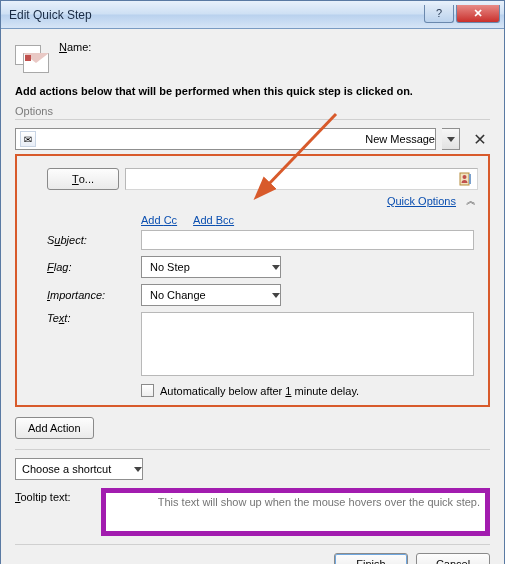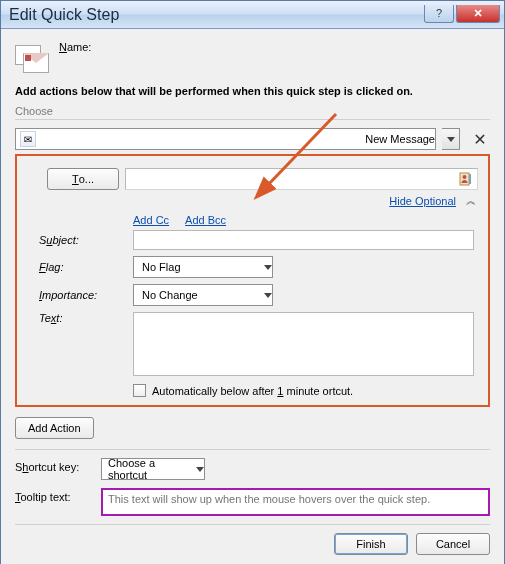--- a/index.html
+++ b/index.html
@@ -13,21 +13,21 @@
     position: relative;
   }
   .window { width: 505px; height: 564px; border: 1px solid #5a7aa3; background: #f0f0f0; }
   .titlebar {
     height: 28px;
     background: linear-gradient(#e8f1fb, #cee0f4 48%, #b9d1ee 52%, #d6e5f6);
     border-bottom: 1px solid #7a9bc2;
     display: flex; align-items: center; justify-content: space-between;
     padding-left: 8px;
   }
-  .title { color: #1a2b44; font-size: 16px; }
+  .title { color: #1a2b44; font-size: 12px; }
   .winbtns { display: flex; height: 20px; margin-right: 4px; }
   .winbtn {
     width: 30px; height: 18px; margin-left: 2px;
     border: 1px solid #6a88ad; border-top: none; border-radius: 0 0 3px 3px;
     background: linear-gradient(#dfeaf7,#bcd3ed);
     display: flex; align-items: center; justify-content: center;
     font-size: 11px; color: #2a3c55;
   }
   .winbtn.close { background: linear-gradient(#e78b87,#c9302c); color: #fff; width: 44px; font-weight: bold; }
   .content { padding: 12px 14px 10px 14px; position: relative; background: #f0f0f0; }
@@ -74,34 +74,34 @@
     display:inline-flex; align-items:center; justify-content:center;
     cursor: default;
   }
   .btn-wide { min-width: 74px; }
   .to-input { flex:1; height:22px; border-top:1px solid #b8b8b8; border-left:1px solid #b8b8b8; border-right:1px solid #d6d6d6; border-bottom:1px solid #d6d6d6; background:#fff; display:flex; align-items:center; justify-content:flex-end; padding-right:2px;}
   .addrbook { width:18px; height:18px; display:flex; align-items:center; justify-content:center; }
   .addrbook svg { width:16px; height:16px; }
   .hide-row { display:flex; justify-content:flex-end; gap:10px; align-items:center; margin: 4px 2px 6px 0; }
   .linklike { color:#0b4fb0; text-decoration: underline; cursor: default; }
   .chev { font-size:10px; color:#555; }
-  .formgrid { display:grid; grid-template-columns: 88px 1fr; row-gap:6px; column-gap:6px; align-items:center; margin-left: 12px; margin-right: 4px; }
+  .formgrid { display:grid; grid-template-columns: 88px 1fr; row-gap:6px; column-gap:6px; align-items:center; margin-left: 20px; margin-right: 4px; }
   .formgrid .ccrow { grid-column: 2; display:flex; gap:16px; margin-bottom:-2px; }
   .formgrid label { color:#000;font-style:italic; }
   .subj-input { width: 100%; height:20px; border:1px solid #b8b8b8; background:#fff; padding:2px 4px; font: inherit; }
   .smallcombo { width:140px; height:22px; border:1px solid #8f8f8f; background:#fff; display:flex; align-items:center; justify-content:space-between; padding-left:8px;}
   .textarea { width:100%; height:64px; border:1px solid #b8b8b8; background:#fff; resize:none; font:inherit; padding:3px; }
   .chkrow { grid-column: 2; display:flex; align-items:center; gap:6px; margin-top:2px;}
   .chk { width:13px; height:13px; border:1px solid #8a8a8a; background:linear-gradient(#fff,#eee); }
   .addaction-row { margin: 6px 0 10px 0; }
   .optional { }
   .optrow { display:flex; align-items:flex-start; gap:6px; margin-bottom:8px; }
   .optrow label { width: 80px; padding-top:3px; }
-  .shortcombo { width:104px; height:22px; border:1px solid #8f8f8f; background:#fff; display:flex; align-items:center; justify-content:space-between; padding-left:6px;}
-  .tooltip-ta { flex:1; height:28px; border:2px solid #a21caf; background:#fff; color:#888; padding:3px 5px; font:inherit; resize:none;}
+  .shortcombo { width:128px; height:22px; border:1px solid #8f8f8f; background:#fff; display:flex; align-items:center; justify-content:space-between; padding-left:6px;}
+  .tooltip-ta { flex:1; height:48px; border:5px solid #a21caf; background:#fff; color:#888; padding:3px 5px; font:inherit; resize:none;text-align:right;}
   .dlg-buttons { display:flex; justify-content:flex-end; gap:8px; margin-top:8px; }
   .dlg-buttons .btn-wide:first-child { box-shadow: 0 0 0 1px #6fa7df inset; }
 
   
   .arrow-svg { position:absolute; left:220px; top:80px; width:120px; height:100px; pointer-events:none; }
 </style>
 </head>
 <body>
 
 <div class="window">
@@ -122,21 +122,21 @@
           <div class="flap"></div>
           <div class="stamp"></div>
       </div>
       <div class="namecol">
         <span class="lbl"><u>N</u><span>ame:</span></span>
       </div>
     </div>
 
     <div class="desc">Add actions below that will be performed when this quick step is clicked on.</div>
 
-    <div class="group-lbl">Choose</div>
+    <div class="group-lbl">Options</div>
     <hr class="sep">
 
     <div class="actionrow">
       <div class="combo">
         <span class="cicon">✉</span>
         <span class="clabel">New Message</span>
       </div>
       <div class="dropbtn">
           <div class="caret"></div>
         </div>
@@ -156,37 +156,37 @@
                 <rect x="2" y="2" width="9" height="12" fill="#f2e3c0" stroke="#b58b3d"></rect>
                 <circle cx="6.5" cy="6" r="2" fill="#c0504d"></circle>
                 <path d="M3.5 12c0-1.8 1.3-3 3-3s3 1.2 3 3" fill="#c0504d"></path>
                 <rect x="11" y="3" width="2" height="10" fill="#7aa0cc"></rect>
               </svg>
           </span>
         </div>
       </div>
 
       <div class="hide-row">
-        <span class="linklike">Hide Optional</span>
+        <span class="linklike">Quick Options</span>
         <span class="chev">︽</span>
       </div>
 
       <div class="formgrid">
         <div class="ccrow">
           <span class="linklike"><span>Add </span><u>C</u><span>c</span></span>
           <span class="linklike"><span>Add </span><u>B</u><span>cc</span></span>
         </div>
 
         <label><span>S</span><u>u</u><span>bject:</span></label>
         <input class="subj-input" type="text" style="">
 
         <label><u>F</u><span>lag:</span></label>
         <div>
           <div class="smallcombo">
-            <span>No Flag</span>
+            <span>No Step</span>
             <div class="carrow">
                 <div class="caret"></div>
               </div>
           </div>
         </div>
 
         <label><u>I</u><span>mportance:</span></label>
         <div>
           <div class="smallcombo">
             <span>No Change</span>
@@ -194,34 +194,33 @@
                 <div class="caret"></div>
               </div>
           </div>
         </div>
 
         <label style="align-self:flex-start"><span>Te</span><u>x</u><span>t:</span></label>
         <textarea class="textarea" style=""></textarea>
 
         <div class="chkrow">
           <span class="chk"></span>
-          <span><span>Automatically below after </span><u>1</u><span> minute ortcut.</span></span>
+          <span><span>Automatically below after </span><u>1</u><span> minute delay.</span></span>
         </div>
       </div>
     </div>
 
     <div class="addaction-row">
       <button class="btn">Add Action</button>
     </div>
 
     <div class="optional">
       <hr class="sep">
 
       <div class="optrow">
-        <label><span>S</span><u>h</u><span>ortcut key:</span></label>
         <div class="shortcombo">
           <span>Choose a shortcut</span>
           <div class="carrow">
               <div class="caret"></div>
             </div>
         </div>
       </div>
 
       <div class="optrow">
         <label><u>T</u>ooltip text:</label>

